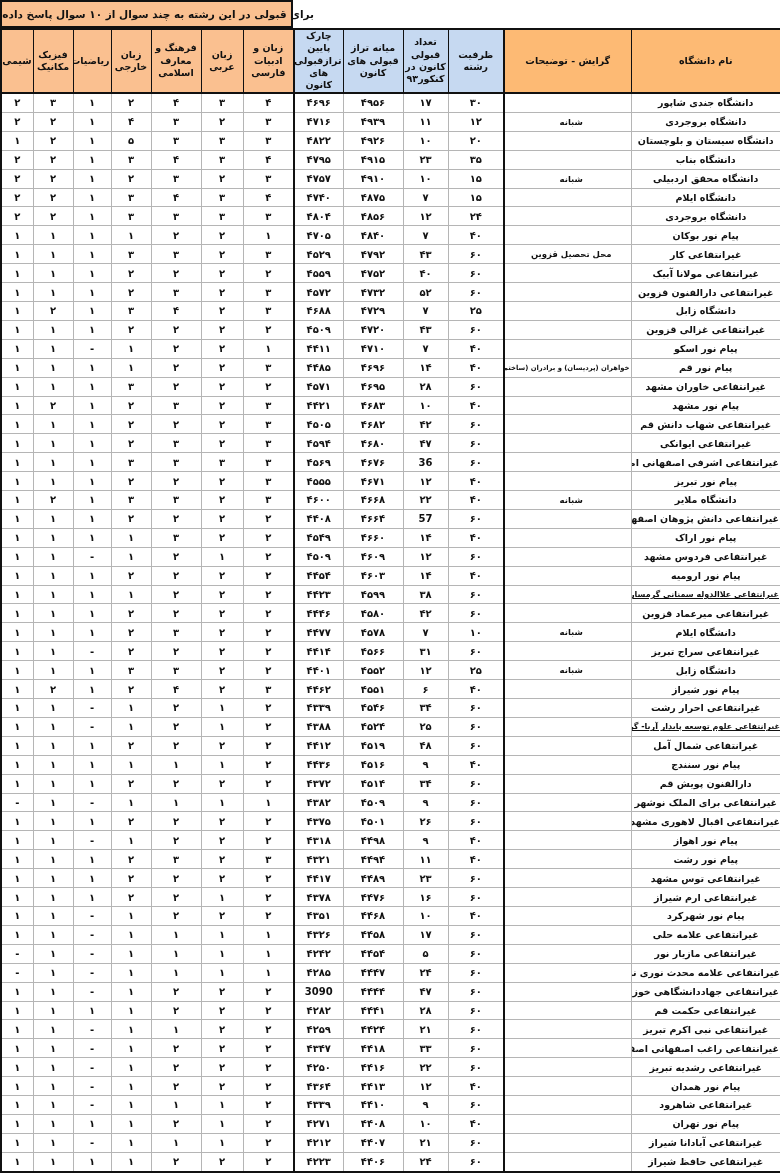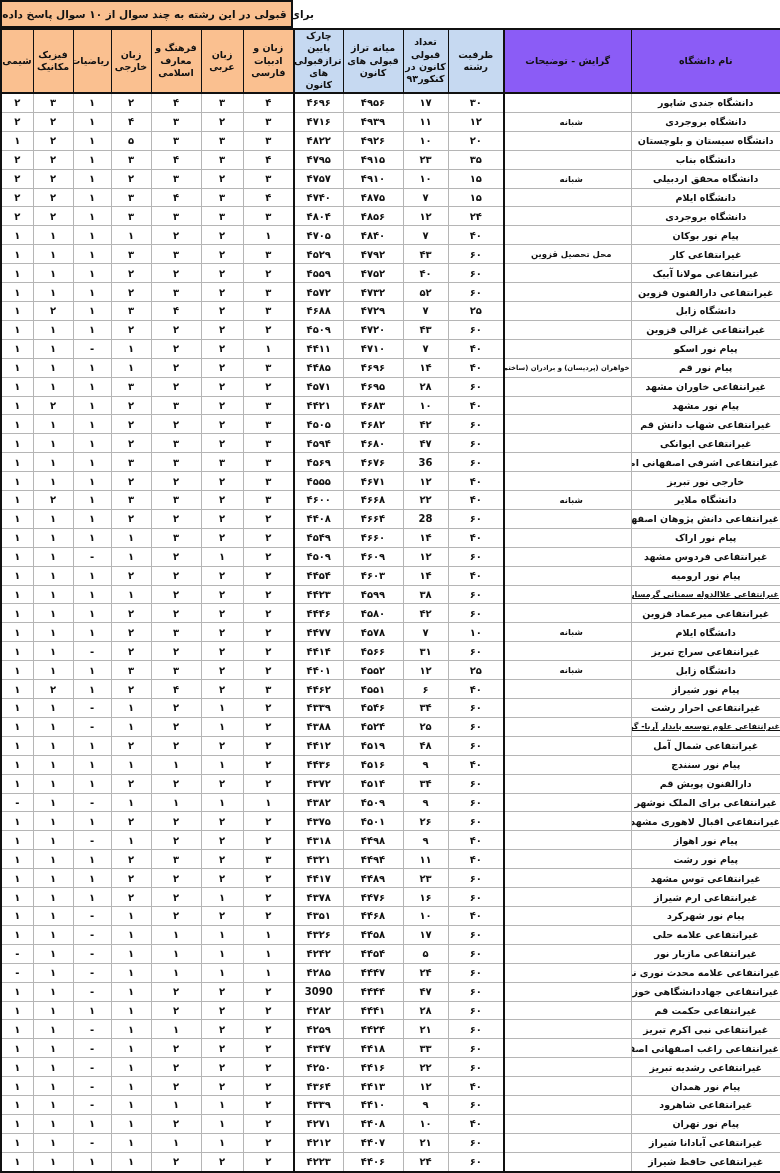--- a/index.html
+++ b/index.html
@@ -16,21 +16,21 @@
   table.grid{
     position:absolute;top:28px;left:0;width:780px;height:1145px;
     border-collapse:collapse;table-layout:fixed;border:2px solid #111;
   }
   thead th{
     border:1px solid #111;border-bottom:2px solid #111;
     font-size:9.5px;font-weight:bold;color:#111;padding:0 1px;line-height:1.3;
     text-align:center;vertical-align:middle;overflow:hidden;
   }
   thead tr{height:57px;}
-  th.hdr-info{background:#8b5cf6;}
+  th.hdr-info{background:#fdba74;}
   th.hdr-score{background:#C6D9F1;}
   th.hdr-subject{background:#FAC090;}
   td{
     border:1px solid #b5b5b5;text-align:center;vertical-align:middle;
     font-size:10px;font-weight:bold;color:#111;padding:0 1px;
     overflow:hidden;white-space:nowrap;
   }
   td.c-name{font-size:9.5px;margin-top:23px;}
   td.c-name.small{font-size:8px;text-decoration:underline;}
   td.c-note{font-size:8.5px;padding-left:8px;}
@@ -373,21 +373,21 @@
           <td class="c-num thickL">۴۵۶۹</td>
           <td class="c-score">۳</td>
           <td class="c-score">۳</td>
           <td class="c-score">۳</td>
           <td class="c-score">۳</td>
           <td class="c-score">۱</td>
           <td class="c-score">۱</td>
           <td class="c-score">۱</td>
         </tr>
         <tr>
-          <td class="c-name">خارجی نور تبریز</td>
+          <td class="c-name">پیام نور تبریز</td>
           <td class="c-note thickL"></td>
           <td class="c-num">۴۰</td>
           <td class="c-num">۱۲</td>
           <td class="c-num">۴۶۷۱</td>
           <td class="c-num thickL">۴۵۵۵</td>
           <td class="c-score">۳</td>
           <td class="c-score">۲</td>
           <td class="c-score">۲</td>
           <td class="c-score">۲</td>
           <td class="c-score">۱</td>
@@ -406,21 +406,21 @@
           <td class="c-score">۳</td>
           <td class="c-score">۳</td>
           <td class="c-score">۱</td>
           <td class="c-score">۲</td>
           <td class="c-score">۱</td>
         </tr>
         <tr>
           <td class="c-name">غیرانتفاعی دانش پژوهان اصفهان</td>
           <td class="c-note thickL"></td>
           <td class="c-num">۶۰</td>
-          <td class="c-num">28</td>
+          <td class="c-num">57</td>
           <td class="c-num">۴۶۶۴</td>
           <td class="c-num thickL">۴۴۰۸</td>
           <td class="c-score">۲</td>
           <td class="c-score">۲</td>
           <td class="c-score">۲</td>
           <td class="c-score">۲</td>
           <td class="c-score">۱</td>
           <td class="c-score">۱</td>
           <td class="c-score">۱</td>
         </tr>

